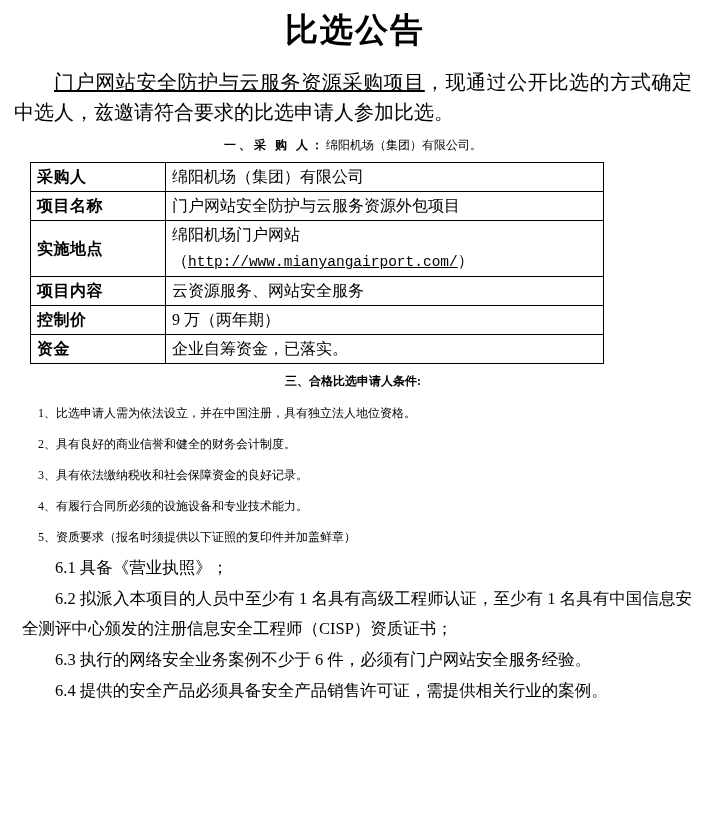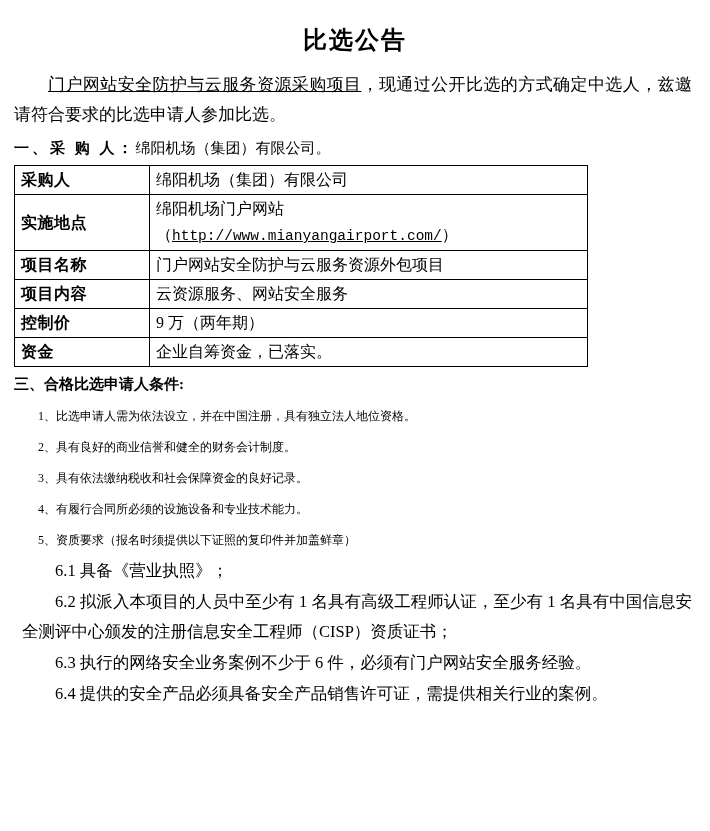--- a/index.html
+++ b/index.html
@@ -16,55 +16,56 @@
   }
   .page {
     position: relative;
     width: 710px;
     height: 831px;
     padding: 0;
     box-sizing: border-box;
   }
   .doc-title {
     text-align: center;
-    font-size: 24px;
+    font-size: 33px;
     font-weight: bold;
     letter-spacing: 2px;
-    margin: 24px 0 14px 0;
+    margin: 8px 0 14px 0;
     font-family: "Liberation Serif", "DejaVu Serif", serif;
   }
   .body-wrap {
     padding: 0 18px 0 14px;
   }
   p.para {
     margin: 0 0 3px 0;
-    font-size: 17px;
+    font-size: 20px;
     line-height: 30px;
     text-align: justify;
     text-justify: inter-ideograph;
   }
   .indent2 {
     text-indent: 2em;
   }
   .underline {
     text-decoration: underline;
   }
   .section-head {
     font-weight: bold;
-    font-size: 15px;
+    font-size: 12px;
     line-height: 30px;
     margin: 0 0 2px 0;
+    text-align: center;
   }
   .spaced {
     letter-spacing: 3px;
   }
   table.info {
     border-collapse: collapse;
     width: 574px;
-    margin: 2px 0 2px 0;
+    margin: 2px 0 2px 16px;
     table-layout: fixed;
   }
   table.info td {
     border: 1px solid #000000;
     font-size: 16px;
     line-height: 26px;
     padding: 1px 6px;
     vertical-align: middle;
     height: 26px;
   }
@@ -112,26 +113,26 @@
     <p class="section-head"><span class="spaced">一、采 购 人：</span><span style="font-weight:normal">绵阳机场（集团）有限公司。</span></p>
 
 
     <table class="info">
       <tbody>
         <tr>
           <td class="label">采购人</td>
           <td class="value">绵阳机场（集团）有限公司</td>
         </tr>
         <tr>
+          <td class="label">项目名称</td>
+          <td class="value">门户网站安全防护与云服务资源外包项目</td>
+        </tr>
+        <tr>
           <td class="label">实施地点</td>
           <td class="value"><span>绵阳机场门户网站（</span><span class="mono-link">http://www.mianyangairport.com/</span><span>）</span></td>
-        </tr>
-        <tr>
-          <td class="label">项目名称</td>
-          <td class="value">门户网站安全防护与云服务资源外包项目</td>
         </tr>
         <tr>
           <td class="label">项目内容</td>
           <td class="value">云资源服务、网站安全服务</td>
         </tr>
         <tr>
           <td class="label">控制价</td>
           <td class="value">9 万（两年期）</td>
         </tr>
         <tr>

